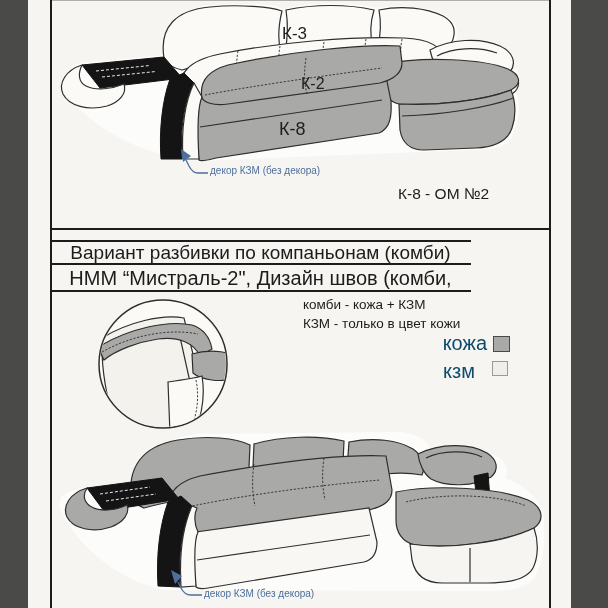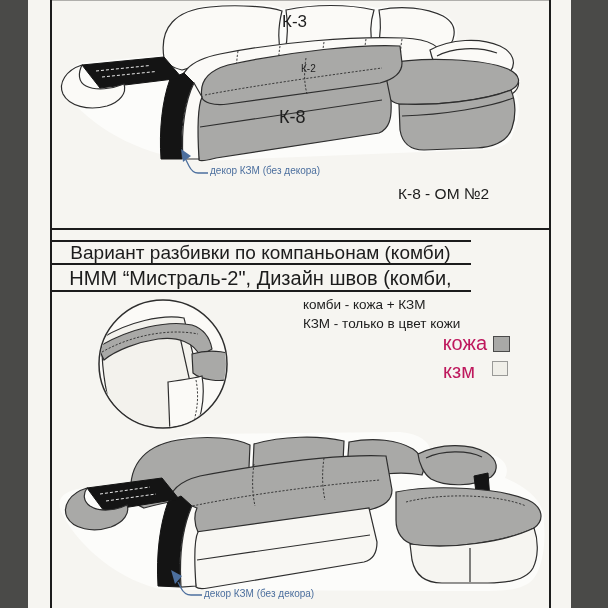--- a/index.html
+++ b/index.html
@@ -7,26 +7,26 @@
     position:relative;width:608px;height:608px;overflow:hidden;
     background:#f6f5f1;
     font-family:"Liberation Sans", sans-serif;
     color:#1c1c1c;
   }
   .abs{position:absolute;}
   .strip{background:#4a4a48;top:0;height:608px;}
   .vline{top:0;width:2px;height:608px;background:#1c1c1c;}
   .nowrap{white-space:nowrap;}
   .blue-note{color:#4c6f9e;font-size:10px;}
-  .seclabel{color:#1f1f1f;}
+  .seclabel{color:#1f1f1f;margin-top:12px;}
   .hdr{
     left:0;width:100%;text-align:center;overflow:hidden;
     border-bottom:2px solid #1c1c1c;box-sizing:content-box;
   }
-  .legend-label{font-size:20px;color:#be185d;}
+  .legend-label{font-size:20px;color:#0c4a6e;}
   .swatch{border-style:solid;box-sizing:border-box;}
   svg{display:block;}
   .ln{stroke:#2e2e2e;stroke-width:1.2;fill:none;}
   .stitch{stroke:#2e2e2e;stroke-width:.9;fill:none;stroke-dasharray:2.2 1.6;}
   .wh{fill:#fbfaf7;stroke:#2e2e2e;stroke-width:1.2;}
   .gr{fill:#a9a9a7;stroke:#2e2e2e;stroke-width:1.2;}
   .bk{fill:#141414;stroke:#141414;stroke-width:1;}
   .sil{fill:#fcfcfa;stroke:none;}
   .arrow{stroke:#4c6f9e;stroke-width:1.3;fill:none;}
   .arrowhead{fill:#4c6f9e;stroke:none;}
@@ -79,21 +79,21 @@
 
       <path class="bk" d="M 30,64 L 112,56 L 130,77 L 48,87 Z"></path>
       <path d="M 44,70 L 98,64.5 M 50,76 L 104,70.5" stroke="#e8e8e8" stroke-width="1" stroke-dasharray="3 2" fill="none"></path>
       <path class="wh" d="M 30,64 C 14,69 6,82 11,93 C 17,105 36,110 55,105 C 68,101 75,92 72,83 C 60,88 44,90 34,85 C 26,81 26,72 30,64 Z"></path>
 
       <path class="arrow" d="M 156,172 H 146 C 141,172 139,169 137,165 L 134,159"></path>
       <polygon class="arrowhead" points="129,148 139,155 131,161"></polygon>
     </svg>
 
     <span class="abs nowrap seclabel" style="left:230px;top:11px;font-size:17px;">К-3</span>
-    <span class="abs nowrap seclabel" style="left:249px;top:62px;font-size:10px;">К-2</span>
+    <span class="abs nowrap seclabel" style="left:249px;top:62px;font-size:16px;">К-2</span>
     <span class="abs nowrap seclabel" style="left:227px;top:106px;font-size:18px;">К-8</span>
 
     <span class="abs nowrap blue-note" style="left:158px;top:164px;">декор КЗМ (без декора)</span>
 
     <div class="abs nowrap" style="left:346px;top:184px;font-size:15.5px;line-height:18px;">
       <div>К-8 - ОМ №2</div>
     </div>
   </div>
 
   <div class="abs" style="left:50px;top:240px;width:421px;height:368px;border-top:2px solid #1c1c1c;box-sizing:border-box;">

